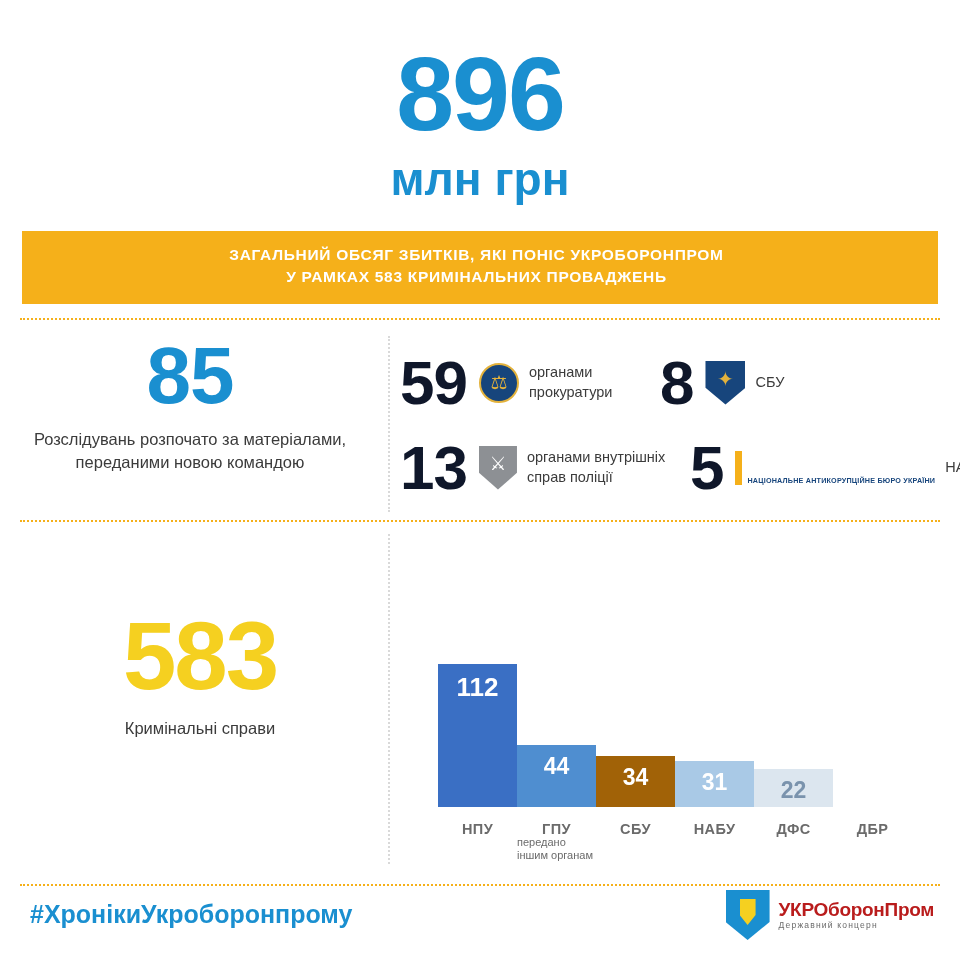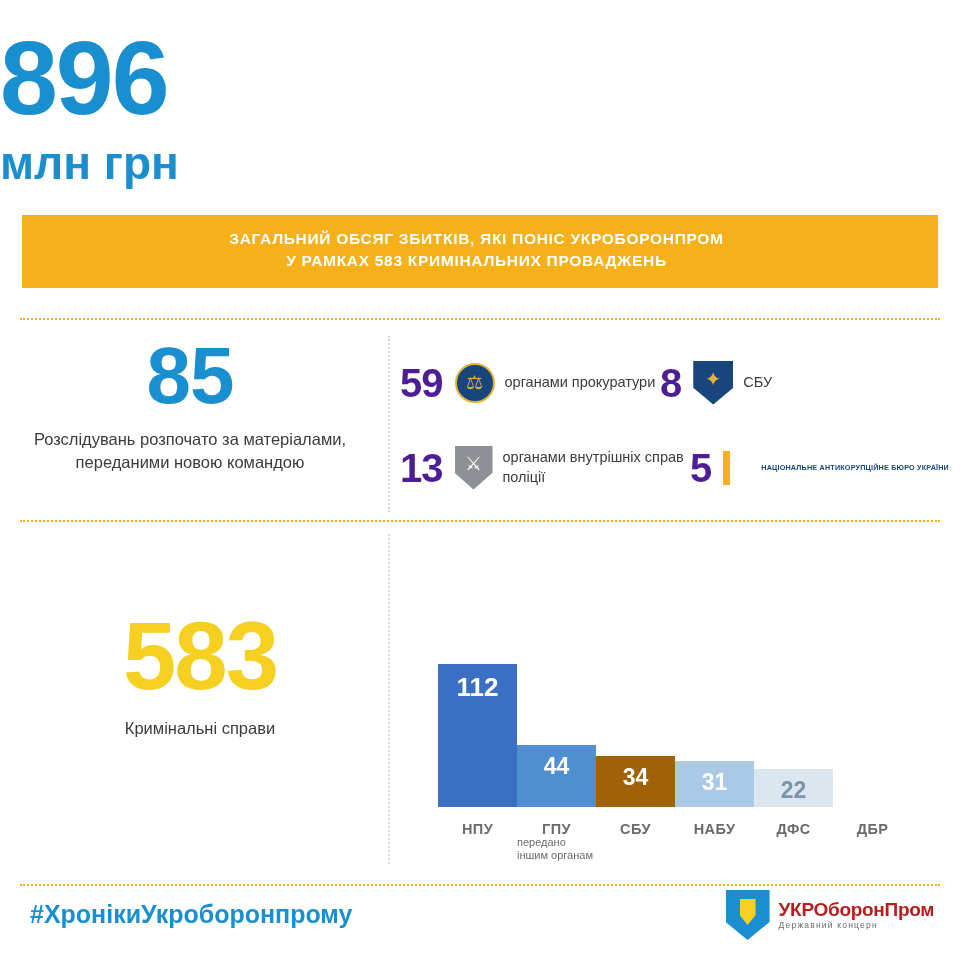--- a/index.html
+++ b/index.html
@@ -10,22 +10,22 @@
     width: 960px;
     height: 960px;
     background: #ffffff;
     font-family: "Liberation Sans", sans-serif;
     overflow: hidden;
     position: relative;
   }
 
   
   .hero {
-    text-align: left;
-    padding-top: 26px;
+    text-align: center;
+    padding-top: 42px;
   }
   .hero-number {
     font-size: 104px;
     font-weight: bold;
     color: #1a8fd0;
     line-height: 1.0;
     letter-spacing: -2px;
   }
   .hero-unit {
     font-size: 46px;
@@ -105,23 +105,23 @@
   .stat-row {
     display: flex;
     align-items: center;
     height: 85px;
   }
   .stat-grp {
     display: flex;
     align-items: center;
   }
   .stat-num {
-    font-size: 40px;
-    font-weight: bold;
-    color: #4c1d95;
+    font-size: 62px;
+    font-weight: bold;
+    color: #0f172a;
     line-height: 1;
     letter-spacing: -1px;
   }
   .stat-emblem {
     margin: 0 10px 0 12px;
     flex: 0 0 auto;
   }
   .stat-label {
     font-size: 14.5px;
     color: #3b3b3b;
@@ -149,21 +149,21 @@
     color: #e3b23c; font-size: 20px; padding-top: 6px; box-sizing: border-box;
   }
   .em-shield-gray {
     width: 38px; height: 44px;
     background: #8d9094;
     clip-path: polygon(0 0, 100% 0, 100% 62%, 50% 100%, 0 62%);
     display: flex; align-items: flex-start; justify-content: center;
     color: #ffffff; font-size: 19px; padding-top: 6px; box-sizing: border-box;
   }
   .em-nabu {
-    display: flex; align-items: center; gap: 26px;
+    display: flex; align-items: flex-end;
   }
   .em-nabu-bar {
     width: 7px; height: 34px; background: #f5b01a; margin-right: 5px;
   }
   .em-nabu-text {
     font-size: 7.2px; font-weight: bold; color: #17457c; line-height: 1.25;
     letter-spacing: 0.2px;
   }
 
   

